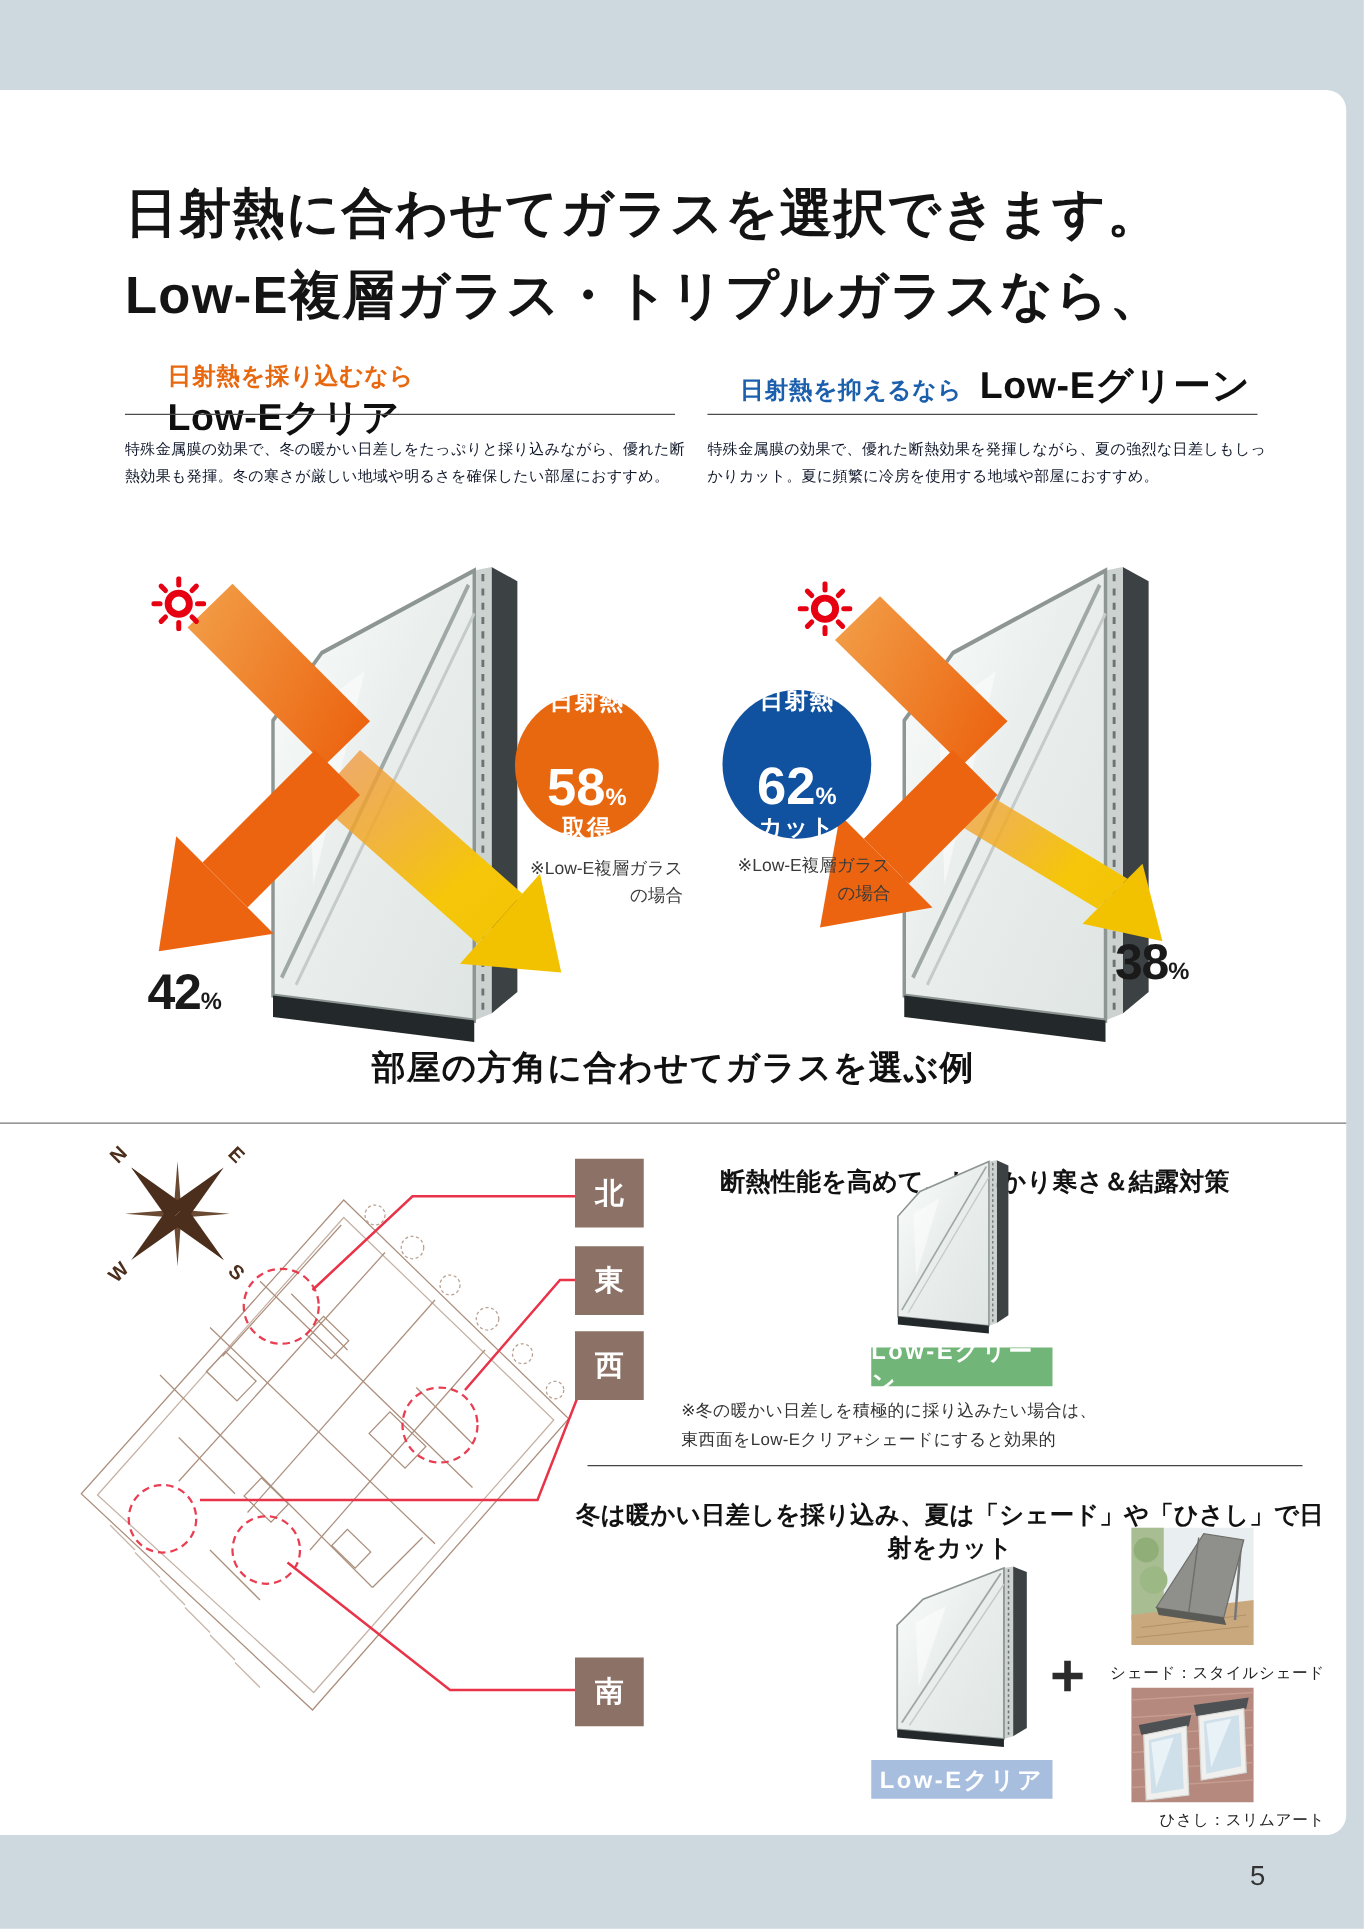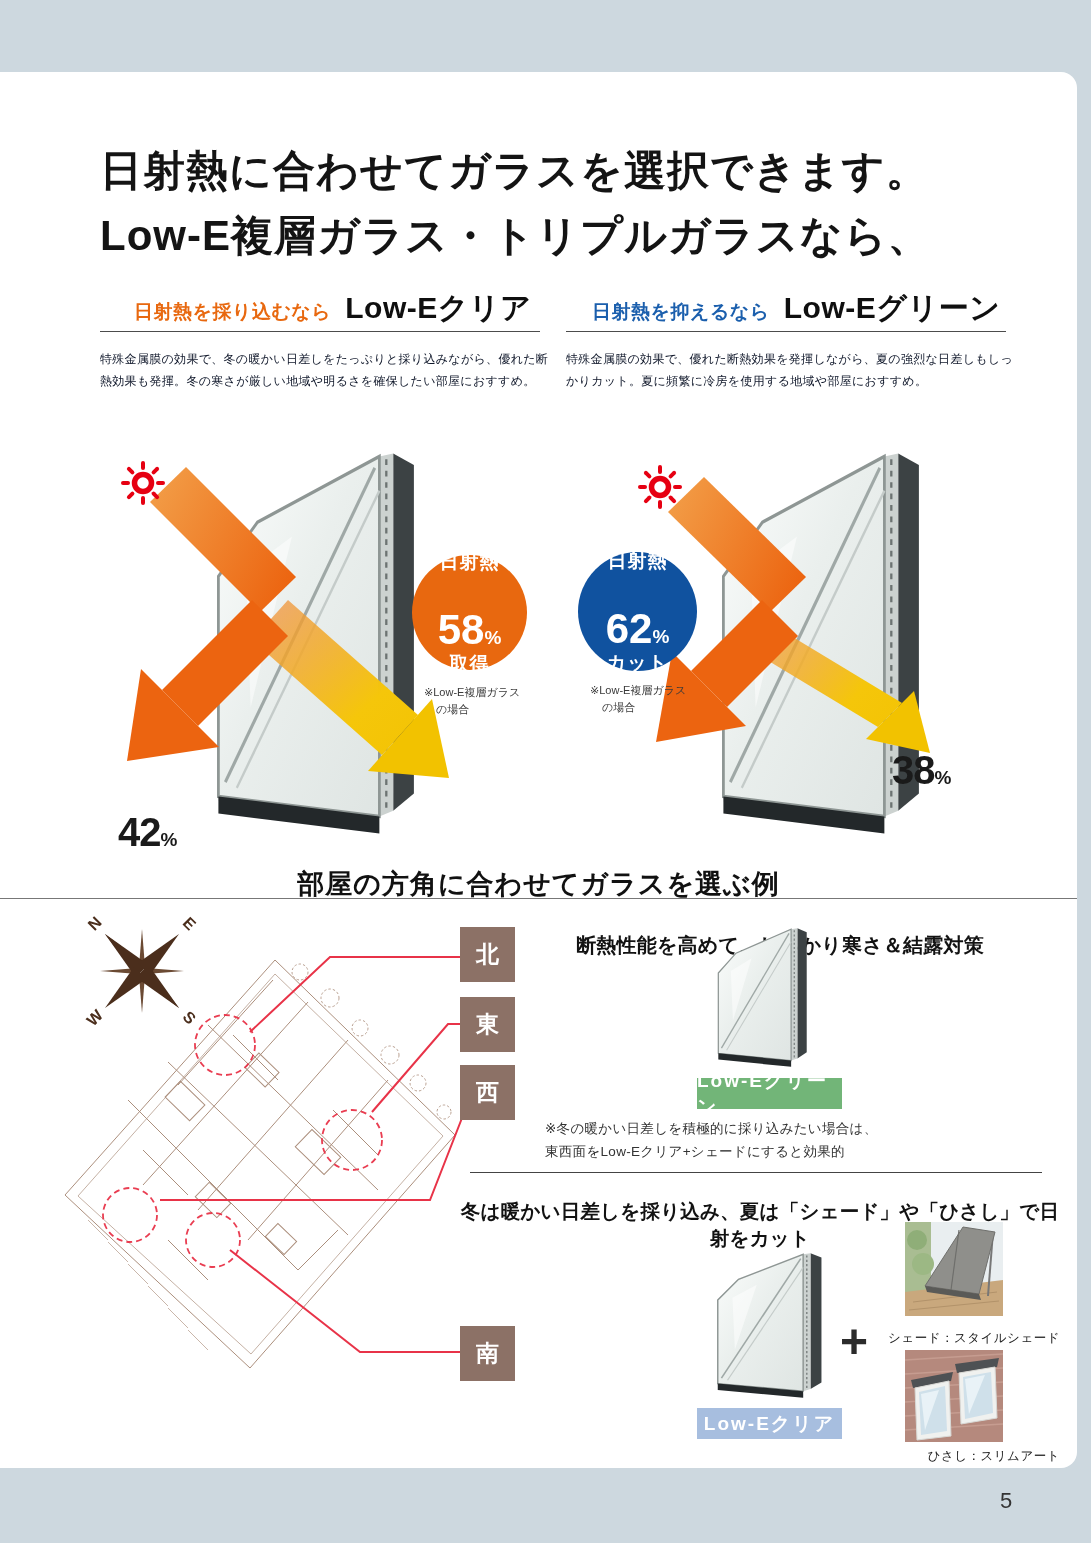--- a/index.html
+++ b/index.html
@@ -23,25 +23,25 @@
   .col-head.green .col-tag{color:var(--tag-blue);}
   .col-name{font-size:30px;font-weight:800;color:#0f0f0f;margin-left:14px;letter-spacing:.5px;}
   .rule{height:1px;background:#4c4c4c;}
   .desc{font-size:12px;line-height:1.85;color:#0f172a;letter-spacing:.3px;width:450px;}
   .badge{border-radius:50%;color:#fff;display:flex;flex-direction:column;align-items:center;justify-content:center;text-align:center;font-weight:700;line-height:1.15;}
   .badge .b1,.badge .b3{font-size:19px;letter-spacing:1px;}
   .badge .b2{font-size:42px;font-weight:800;line-height:1.05;margin-top:36px;}
   .badge .b2 .u{font-size:19px;font-weight:700;}
   .badge.orange{background:var(--accent-orange);}
   .badge.blue{background:var(--accent-blue);}
-  .diag-note{font-size:11px;color:#3a3a3a;line-height:1.55;}
+  .diag-note{font-size:14px;color:#3a3a3a;line-height:1.55;text-align:right;}
   .diag-note .l2{padding-left:12px;}
   .pct{font-weight:800;color:#1a1a1a;font-size:40px;letter-spacing:-1px;}
   .pct .u{font-size:19px;letter-spacing:0;}
-  .center-head{left:0;top:836px;width:1077px;text-align:center;font-size:27px;font-weight:800;color:#111;letter-spacing:1px;margin-top:30px;}
+  .center-head{left:0;top:836px;width:1077px;text-align:center;font-size:27px;font-weight:800;color:#111;letter-spacing:1px;}
   .full-rule{left:0;top:898px;width:1077px;height:1px;background:#777;}
   .sub-head{font-size:20px;font-weight:800;color:#121212;text-align:center;letter-spacing:.2px;}
   .dir-box{left:460px;width:55px;height:55px;background:var(--brown-box);color:#fff;font-size:23px;font-weight:700;display:flex;align-items:center;justify-content:center;}
   .glabel{width:145px;height:31px;color:#fff;font-size:19px;font-weight:700;display:flex;align-items:center;justify-content:center;letter-spacing:2px;}
   .glabel.green{background:var(--green-label);}
   .glabel.blue{background:var(--blue-label);}
   .note2{font-size:13.5px;color:#333;text-align:left;line-height:1.7;letter-spacing:.3px;}
   .sep2{left:470px;top:1172px;width:572px;height:1px;background:#444;}
   .plus{font-size:48px;font-weight:700;color:#2b2b2b;line-height:1;}
   .caption{font-size:12.5px;color:#222;text-align:right;letter-spacing:.5px;}
@@ -50,21 +50,21 @@
 </head>
 <body>
 
 <div class="abs card"></div>
 
 <div class="abs title">
   <div>日射熱に合わせてガラスを選択できます。</div>
   <div>Low-E複層ガラス・トリプルガラスなら、</div>
 </div>
 
-<div class="abs col-head clear" style="left:134px;top:288px;">
+<div class="abs col-head clear" style="left:120px;top:288px;flex-direction:column;">
   <span class="col-tag">日射熱を採り込むなら</span>
   <span class="col-name">Low-Eクリア</span>
 </div>
 <div class="abs rule" style="left:100px;top:331px;width:440px;"></div>
 <div class="abs desc" style="left:100px;top:348px;">特殊金属膜の効果で、冬の暖かい日差しをたっぷりと採り込みながら、優れた断熱効果も発揮。冬の寒さが厳しい地域や明るさを確保したい部屋におすすめ。</div>
 
 <div class="abs col-head green" style="left:592px;top:288px;">
   <span class="col-tag">日射熱を抑えるなら</span>
   <span class="col-name">Low-Eグリーン</span>
 </div>
@@ -150,21 +150,21 @@
 
 <div class="abs badge orange" style="left:412px;top:555px;width:115px;height:115px;">
   <div class="b1">日射熱</div>
   <div class="b2"><span>58</span><span class="u">%</span></div>
   <div class="b3">取得</div>
 </div>
 <div class="abs diag-note" style="left:424px;top:684px;">
   <div>※Low-E複層ガラス</div>
   <div class="l2">の場合</div>
 </div>
-<div class="abs pct" style="left:118px;top:772px;margin-top:38px;">
+<div class="abs pct" style="left:118px;top:772px;">
   <span>42</span><span class="u">%</span>
 </div>
 
 <div class="abs badge blue" style="left:578px;top:552px;width:119px;height:119px;">
   <div class="b1">日射熱</div>
   <div class="b2"><span>62</span><span class="u">%</span></div>
   <div class="b3">カット</div>
 </div>
 <div class="abs diag-note" style="left:590px;top:682px;">
   <div>※Low-E複層ガラス</div>

